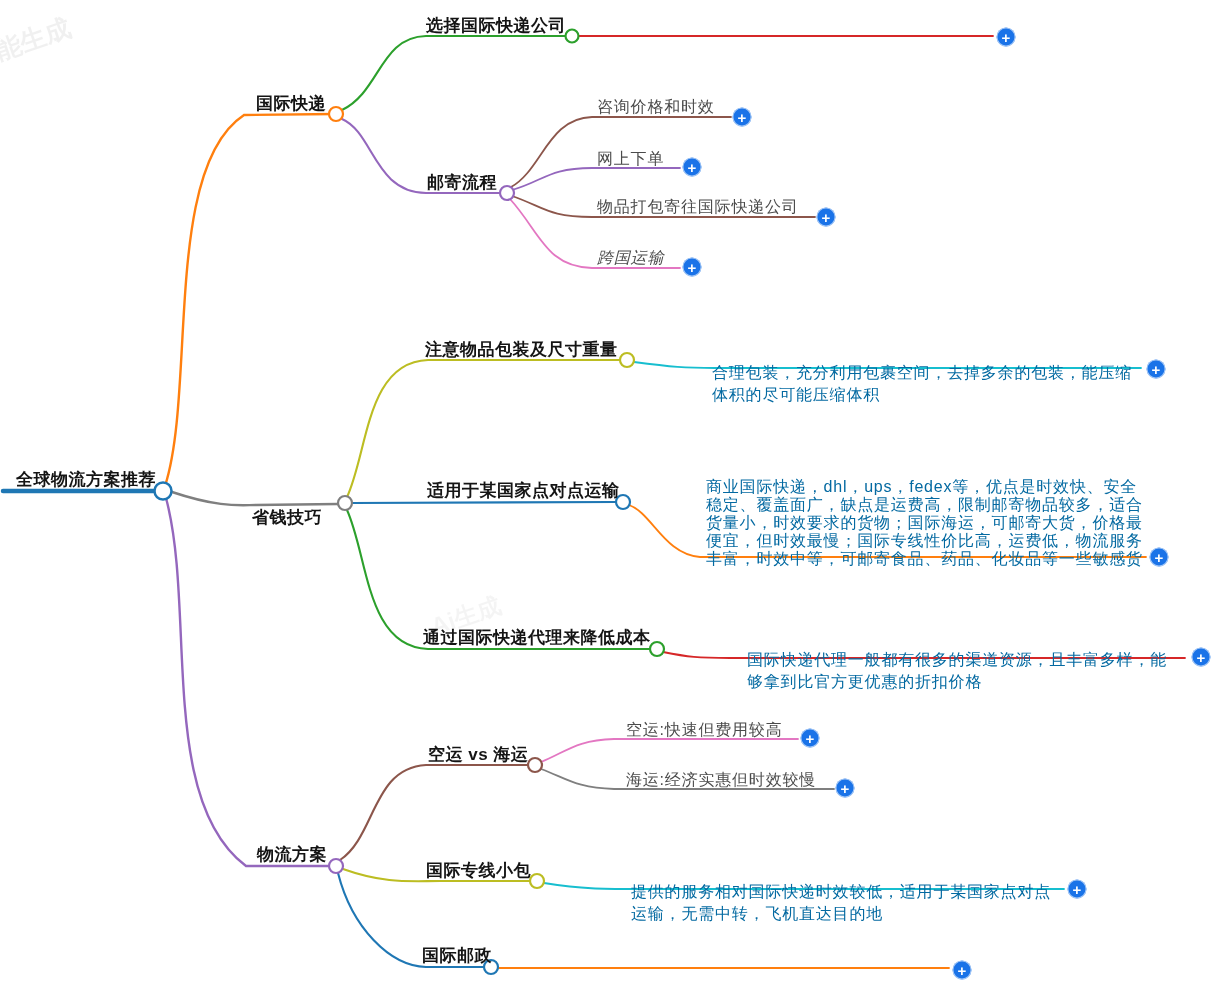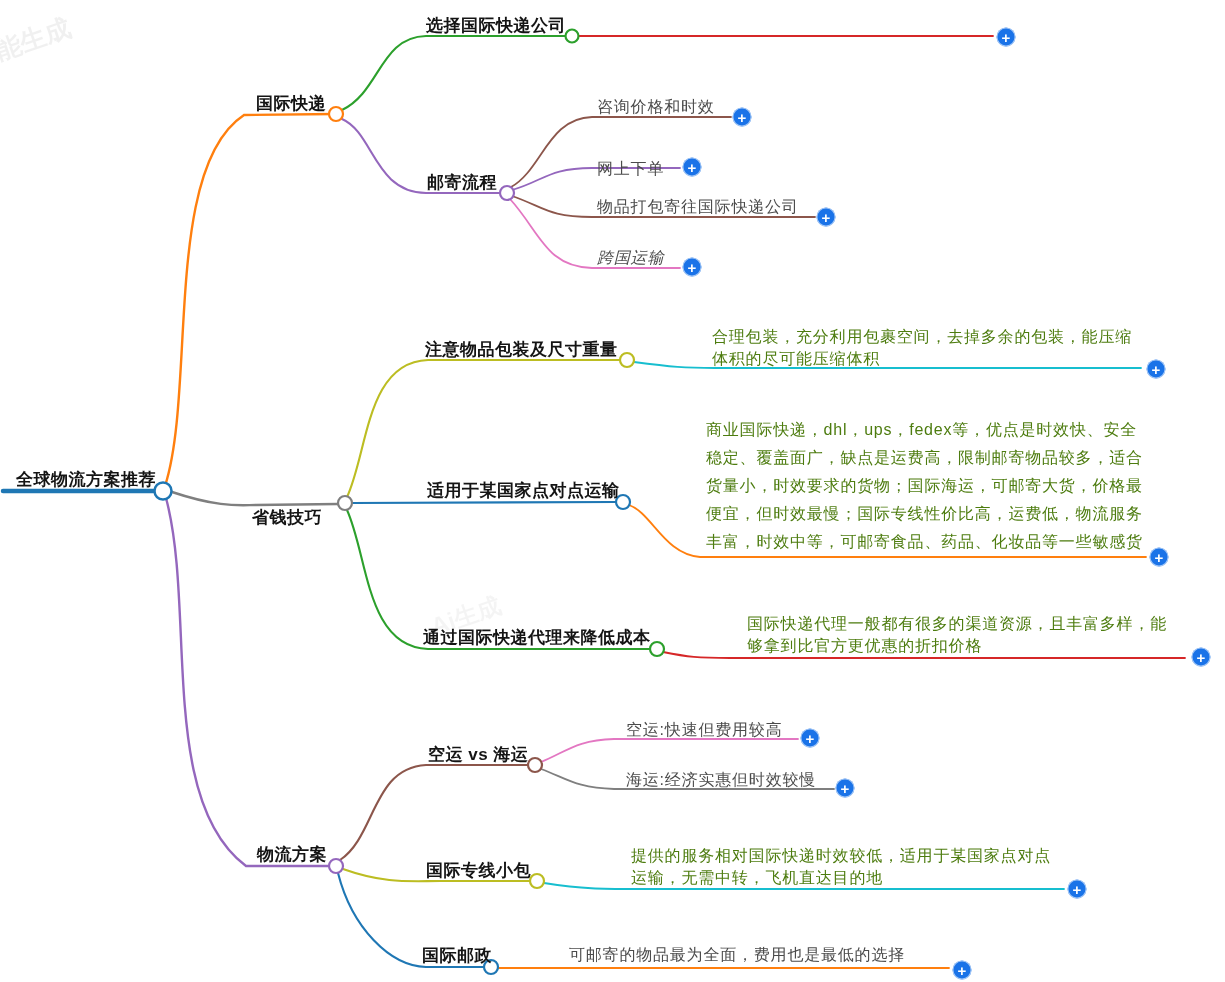--- a/index.html
+++ b/index.html
@@ -6,22 +6,22 @@
   body{
     width:1225px;height:982px;position:relative;background:#ffffff;overflow:hidden;
     font-family:"Liberation Sans","DejaVu Sans",sans-serif;
   }
   #stage{position:absolute;left:0;top:0;width:1225px;height:982px;}
   svg.links{position:absolute;left:0;top:0;pointer-events:none;}
   .lbl{position:absolute;white-space:nowrap;letter-spacing:0.5px;}
   .branch-lbl{font-weight:700;color:#141414;font-size:17px;line-height:20px;}
   .root-lbl{font-weight:700;color:#141414;font-size:17px;line-height:21px;}
   .leaf-lbl{font-weight:400;color:#4b4b4b;font-size:16px;line-height:20px;letter-spacing:0.8px;}
-  .leaf-block{position:absolute;font-weight:400;color:#4d7c0f;font-size:16px;
-    letter-spacing:0.8px;white-space:normal;word-break:break-all;}
+  .leaf-block{position:absolute;font-weight:400;color:#0369a1;font-size:16px;
+    letter-spacing:0.8px;white-space:normal;word-break:break-all;margin-top:36px;}
   .plus{
     position:absolute;width:19px;height:19px;border-radius:50%;
     background:#1a73e8;color:#ffffff;font-size:15px;font-weight:700;
     display:flex;align-items:center;justify-content:center;
     transform:translate(-50%,-50%);line-height:1;cursor:pointer;
     box-shadow:0 0 0 1px rgba(255,255,255,0.6) inset;
   }
   .wm{position:absolute;font-weight:700;color:#000;pointer-events:none;}
 </style>
 </head>
@@ -77,40 +77,39 @@
     <circle cx="537" cy="881" r="7" fill="#ffffff" stroke="#bcbd22" stroke-width="2.2" style="pointer-events:auto;"></circle>
     <circle cx="491" cy="967" r="7" fill="#ffffff" stroke="#1f77b4" stroke-width="2.2" style="pointer-events:auto;"></circle>
   </svg>
 
   <div class="lbl root-lbl" style="left:16px;top:469px;">全球物流方案推荐</div>
 
   <div class="lbl branch-lbl" style="left:256px;top:94px;">国际快递</div>
   <div class="lbl branch-lbl" style="left:426px;top:16px;">选择国际快递公司</div>
   <div class="lbl branch-lbl" style="left:427px;top:173px;">邮寄流程</div>
   <div class="lbl leaf-lbl" style="left:597px;top:97px;">咨询价格和时效</div>
-  <div class="lbl leaf-lbl" style="left:597px;top:149px;margin-top:10px;">网上下单</div>
+  <div class="lbl leaf-lbl" style="left:597px;top:149px;">网上下单</div>
   <div class="lbl leaf-lbl" style="left:597px;top:197px;">物品打包寄往国际快递公司</div>
   <div class="lbl leaf-lbl" style="left:597px;top:248px;font-style:italic;">跨国运输</div>
 
   <div class="lbl branch-lbl" style="left:252px;top:484px;margin-top:24px;">省钱技巧</div>
   <div class="lbl branch-lbl" style="left:425px;top:340px;">注意物品包装及尺寸重量</div>
   <div class="leaf-block" style="left:712px;top:326px;width:432px;line-height:22px;">合理包装，充分利用包裹空间，去掉多余的包装，能压缩体积的尽可能压缩体积</div>
   <div class="lbl branch-lbl" style="left:427px;top:481px;">适用于某国家点对点运输</div>
-  <div class="leaf-block" style="left:706px;top:416px;width:440px;line-height:28px;">商业国际快递，dhl，ups，fedex等，优点是时效快、安全稳定、覆盖面广，缺点是运费高，限制邮寄物品较多，适合货量小，时效要求的货物；国际海运，可邮寄大货，价格最便宜，但时效最慢；国际专线性价比高，运费低，物流服务丰富，时效中等，可邮寄食品、药品、化妆品等一些敏感货</div>
+  <div class="leaf-block" style="left:706px;top:442px;width:440px;line-height:18px;">商业国际快递，dhl，ups，fedex等，优点是时效快、安全稳定、覆盖面广，缺点是运费高，限制邮寄物品较多，适合货量小，时效要求的货物；国际海运，可邮寄大货，价格最便宜，但时效最慢；国际专线性价比高，运费低，物流服务丰富，时效中等，可邮寄食品、药品、化妆品等一些敏感货</div>
   <div class="lbl branch-lbl" style="left:423px;top:628px;">通过国际快递代理来降低成本</div>
   <div class="leaf-block" style="left:747px;top:613px;width:432px;line-height:22px;">国际快递代理一般都有很多的渠道资源，且丰富多样，能够拿到比官方更优惠的折扣价格</div>
 
   <div class="lbl branch-lbl" style="left:257px;top:845px;text-align:right;">物流方案</div>
   <div class="lbl branch-lbl" style="left:428px;top:745px;">空运 vs 海运</div>
   <div class="lbl leaf-lbl" style="left:626px;top:720px;">空运:快速但费用较高</div>
   <div class="lbl leaf-lbl" style="left:626px;top:770px;">海运:经济实惠但时效较慢</div>
   <div class="lbl branch-lbl" style="left:426px;top:861px;">国际专线小包</div>
   <div class="leaf-block" style="left:631px;top:845px;width:432px;line-height:22px;">提供的服务相对国际快递时效较低，适用于某国家点对点运输，无需中转，飞机直达目的地</div>
   <div class="lbl branch-lbl" style="left:422px;top:946px;">国际邮政</div>
-  <div class="lbl leaf-lbl" style="left:569px;top:945px;">可邮寄的物品最为全面，费用也是最低的选择</div>
 
   <div class="plus" style="left:1006px;top:37px;">+</div>
   <div class="plus" style="left:742px;top:117px;">+</div>
   <div class="plus" style="left:692px;top:167px;">+</div>
   <div class="plus" style="left:826px;top:217px;">+</div>
   <div class="plus" style="left:692px;top:267px;">+</div>
   <div class="plus" style="left:1156px;top:369px;">+</div>
   <div class="plus" style="left:1159px;top:557px;">+</div>
   <div class="plus" style="left:1201px;top:657px;">+</div>
   <div class="plus" style="left:810px;top:738px;">+</div>

